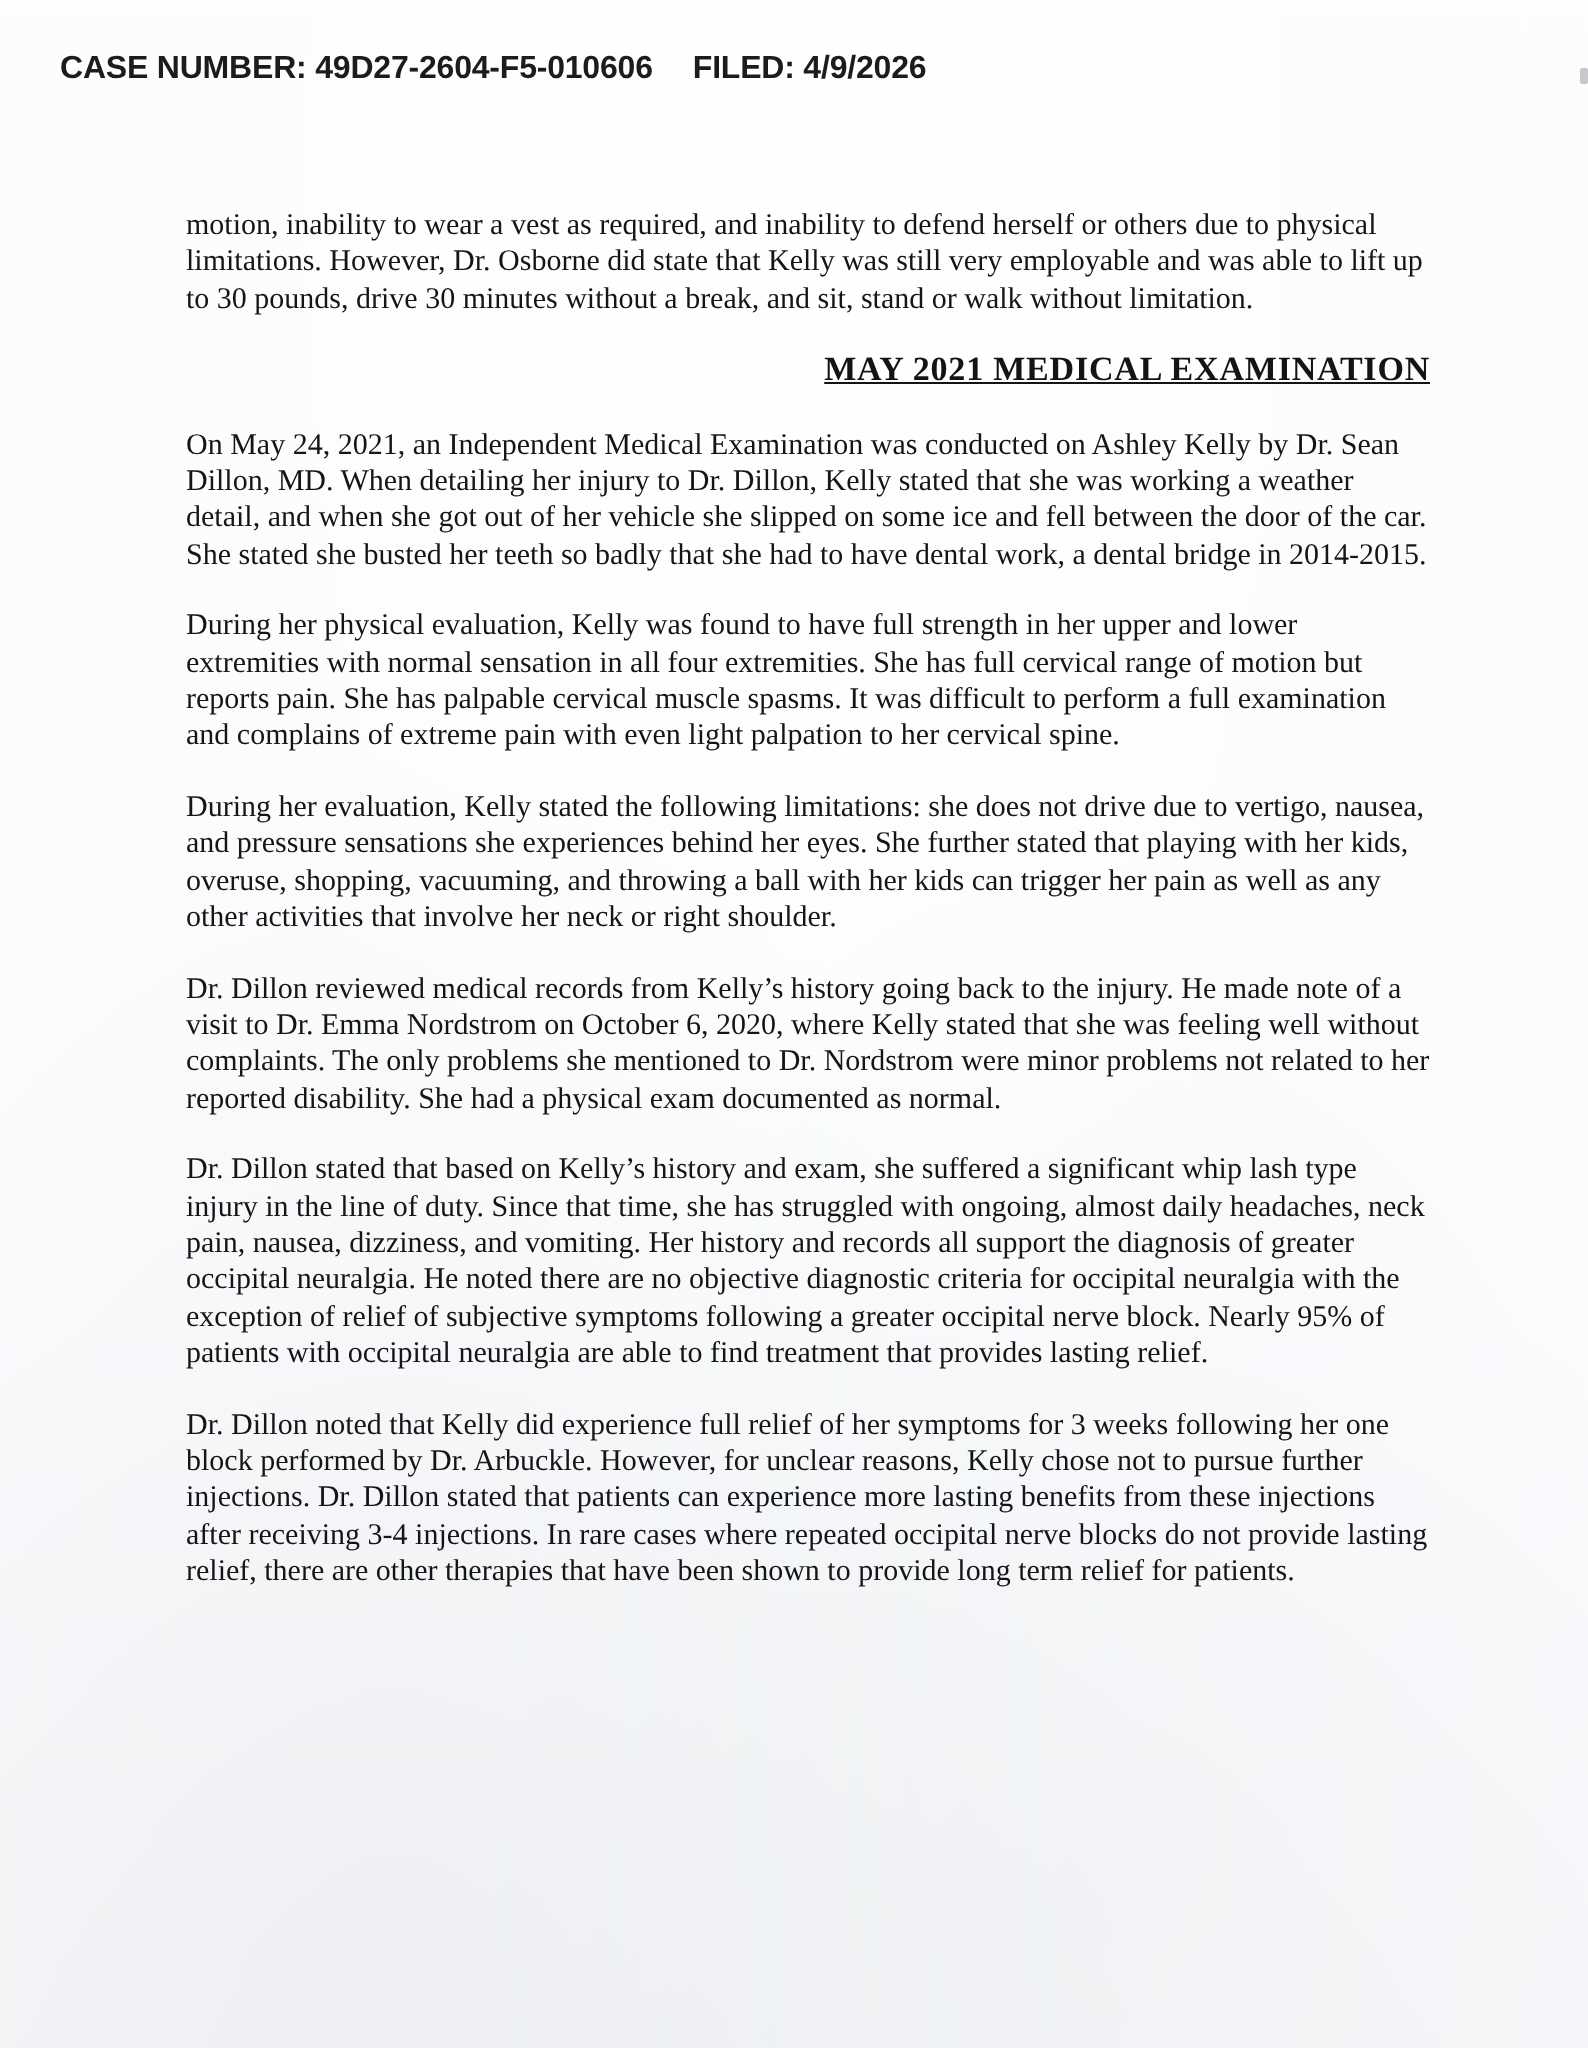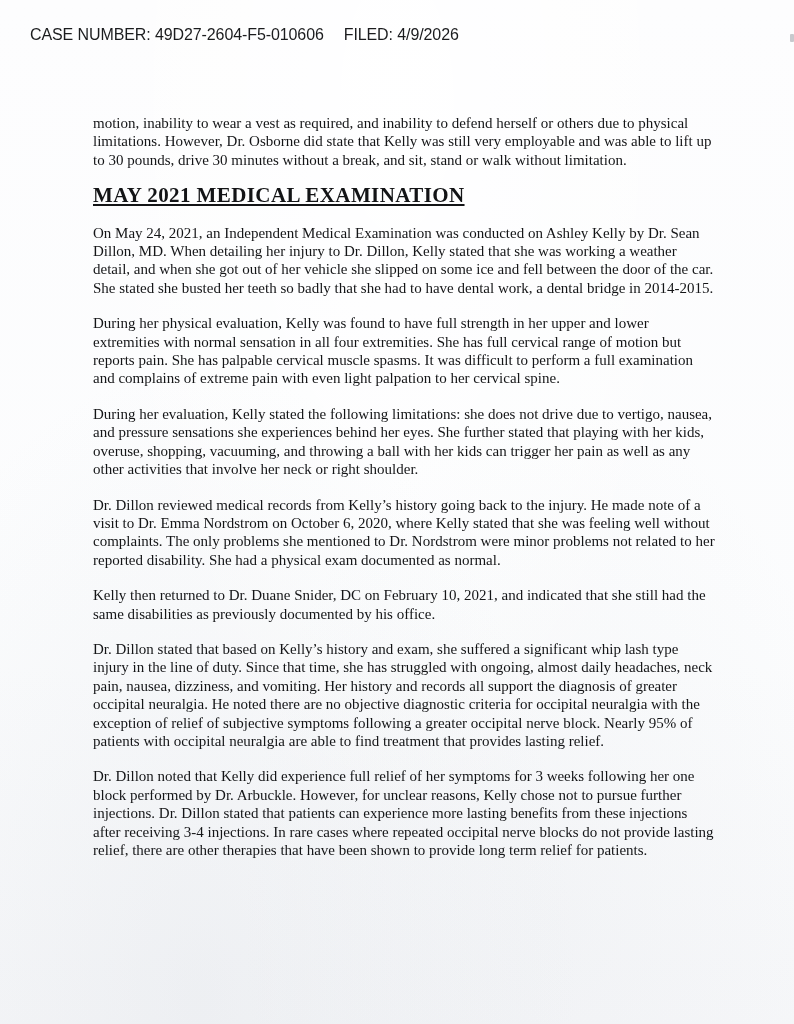--- a/index.html
+++ b/index.html
@@ -21,47 +21,47 @@
       radial-gradient(ellipse at 25% 98%, rgba(205,210,218,0.22), transparent 45%),
       radial-gradient(ellipse at 70% 90%, rgba(212,216,223,0.15), transparent 40%),
       radial-gradient(ellipse at 50% 10%, rgba(255,255,255,0.9), transparent 60%),
       linear-gradient(180deg, #fdfdfe 0%, #fbfcfd 65%, #f6f7f9 100%);
   }
   .case-header {
     position: absolute;
     top: 26px;
     left: 30px;
     font-family: "Liberation Sans", sans-serif;
-    font-weight: 400;
+    font-weight: 700;
     font-size: 16px;
     letter-spacing: -0.1px;
     color: #1b1c1e;
     white-space: nowrap;
   }
   .case-header .filed {
     margin-left: 20px;
   }
   .doc-body {
     position: absolute;
     top: 104px;
     left: 93px;
     width: 622px;
     font-family: "Liberation Serif", serif;
     font-size: 15px;
     line-height: 18.4px;
     color: #141517;
   }
   .doc-body p {
-    margin: 10px 0 17px 0;
+    margin: 0 0 17px 0;
   }
   .section-heading {
     font-family: "Liberation Serif", serif;
-    font-size: 21px;
+    font-size: 17px;
     font-weight: 700;
-    text-align: left;
+    text-align: right;
     text-decoration: underline;
     letter-spacing: 0.4px;
     margin: 6px 0 19px 0;
     color: #131416;
   }
   .scan-artifact {
     position: absolute;
     top: 34px;
     right: 0;
     width: 4px;
@@ -85,21 +85,20 @@
     <h2 class="section-heading">MAY 2021 MEDICAL EXAMINATION</h2>
 
     <p>On May 24, 2021, an Independent Medical Examination was conducted on Ashley Kelly by Dr. Sean Dillon, MD. When detailing her injury to Dr. Dillon, Kelly stated that she was working a weather detail, and when she got out of her vehicle she slipped on some ice and fell between the door of the car. She stated she busted her teeth so badly that she had to have dental work, a dental bridge in 2014-2015.</p>
 
     <p>During her physical evaluation, Kelly was found to have full strength in her upper and lower extremities with normal sensation in all four extremities. She has full cervical range of motion but reports pain. She has palpable cervical muscle spasms. It was difficult to perform a full examination and complains of extreme pain with even light palpation to her cervical spine.</p>
 
     <p>During her evaluation, Kelly stated the following limitations: she does not drive due to vertigo, nausea, and pressure sensations she experiences behind her eyes. She further stated that playing with her kids, overuse, shopping, vacuuming, and throwing a ball with her kids can trigger her pain as well as any other activities that involve her neck or right shoulder.</p>
 
     <p>Dr. Dillon reviewed medical records from Kelly’s history going back to the injury. He made note of a visit to Dr. Emma Nordstrom on October 6, 2020, where Kelly stated that she was feeling well without complaints. The only problems she mentioned to Dr. Nordstrom were minor problems not related to her reported disability. She had a physical exam documented as normal.</p>
 
-    <p>Kelly then returned to Dr. Duane Snider, DC on February 10, 2021, and indicated that she still had the same disabilities as previously documented by his office.</p>
 
     <p>Dr. Dillon stated that based on Kelly’s history and exam, she suffered a significant whip lash type injury in the line of duty. Since that time, she has struggled with ongoing, almost daily headaches, neck pain, nausea, dizziness, and vomiting. Her history and records all support the diagnosis of greater occipital neuralgia. He noted there are no objective diagnostic criteria for occipital neuralgia with the exception of relief of subjective symptoms following a greater occipital nerve block. Nearly 95% of patients with occipital neuralgia are able to find treatment that provides lasting relief.</p>
 
     <p>Dr. Dillon noted that Kelly did experience full relief of her symptoms for 3 weeks following her one block performed by Dr. Arbuckle. However, for unclear reasons, Kelly chose not to pursue further injections. Dr. Dillon stated that patients can experience more lasting benefits from these injections after receiving 3-4 injections. In rare cases where repeated occipital nerve blocks do not provide lasting relief, there are other therapies that have been shown to provide long term relief for patients.</p>
   </div>
 
   <div class="scan-artifact"></div>
 
 </div>
 

